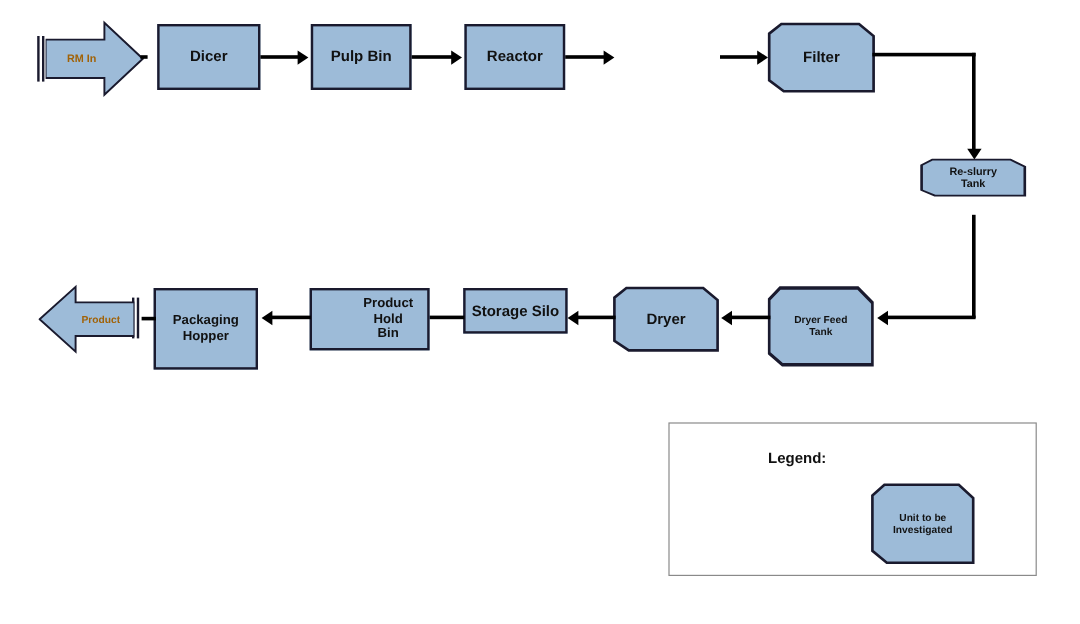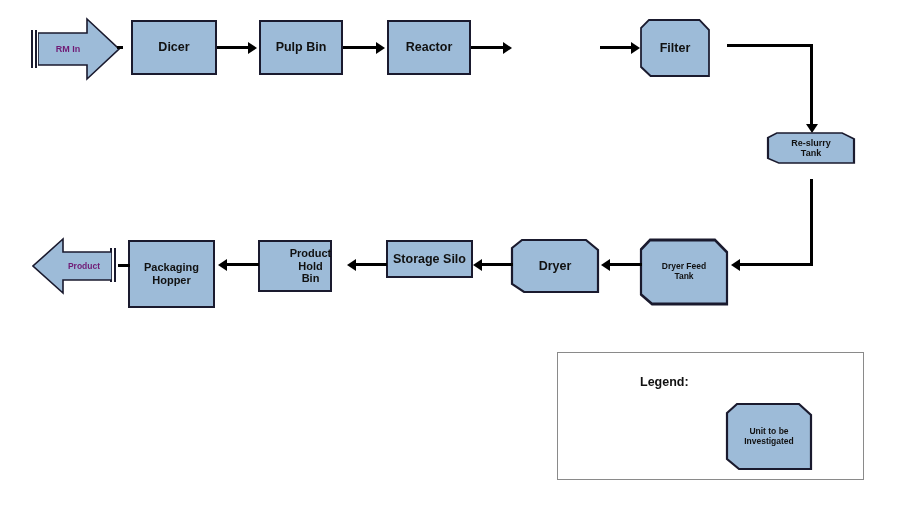--- a/index.html
+++ b/index.html
@@ -89,21 +89,21 @@
     border-top: 9px solid #000000;
   }
 
   
   .block-arrow {
     position: absolute;
     display: flex;
     align-items: center;
     justify-content: center;
     font-weight: bold;
-    color: #701a75;
+    color: #a16207;
     background: #9dbbd8;
   }
   .block-arrow svg {
     position: absolute;
     left: 0; top: 0;
     width: 100%;
     height: 100%;
   }
   .block-arrow .label {
     position: relative;
@@ -162,21 +162,21 @@
     <span class="label">Reactor</span>
   </div>
 
   <div class="hline" style="left:471px; top:46px; width:34px;"></div>
   <div class="arrowhead right" style="left:503px; top:41.5px;"></div>
 
 
   <div class="hline" style="left:600px; top:46px; width:33px;"></div>
   <div class="arrowhead right" style="left:631px; top:41.5px;"></div>
 
-  <div class="node chamfer sz-12" style="left:641px; top:20px; width:68px; height:56px;">
+  <div class="node chamfer sz-12" style="left:641px; top:20px; width:87px; height:56px;">
     <div class="chamfer-bg"></div>
     <svg class="chamfer-outline" viewBox="0 0 86 56" preserveAspectRatio="none">
       <polygon points="0,8 10,0 74,0 86,10 86,56 12,56 0,47" fill="none" stroke="#1a1a2e" stroke-width="2.2"></polygon>
     </svg>
     <span class="label">Filter</span>
   </div>
 
   <div class="hline" style="left:727px; top:44px; width:86px;"></div>
   <div class="vline" style="left:810px; top:44px; height:84px;"></div>
   <div class="arrowhead down" style="left:805.5px; top:124px;"></div>
@@ -221,21 +221,21 @@
   <div class="hline" style="left:481px; top:263px; width:32px;"></div>
   <div class="arrowhead left" style="left:473px; top:258.5px;"></div>
 
   <div class="node sz-12" style="left:386px; top:240px; width:87px; height:38px;">
     <span class="label">Storage Silo</span>
   </div>
 
   <div class="hline" style="left:355px; top:263px; width:32px;"></div>
   <div class="arrowhead left" style="left:347px; top:258.5px;"></div>
 
-  <div class="node sz-11" style="left:258px; top:240px; width:74px; height:52px;padding-left:31px;">
+  <div class="node sz-11" style="left:258px; top:240px; width:100px; height:52px;padding-left:31px;">
     <span class="label">
       <span>Product Hold</span><br>
       <span>Bin</span>
     </span>
   </div>
 
   <div class="hline" style="left:226px; top:263px; width:33px;"></div>
   <div class="arrowhead left" style="left:218px; top:258.5px;"></div>
 
   <div class="node sz-11" style="left:128px; top:240px; width:87px; height:68px;">

